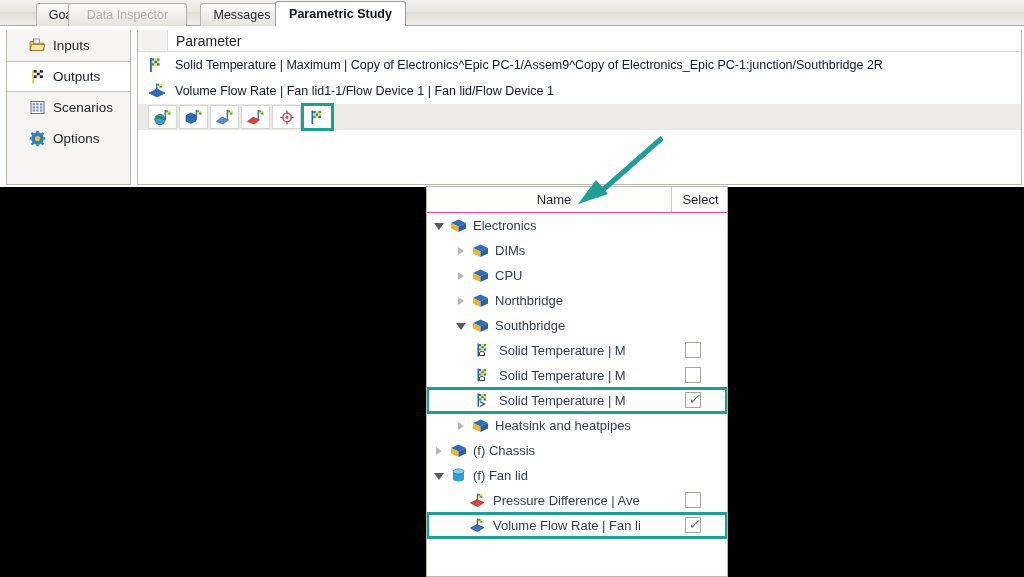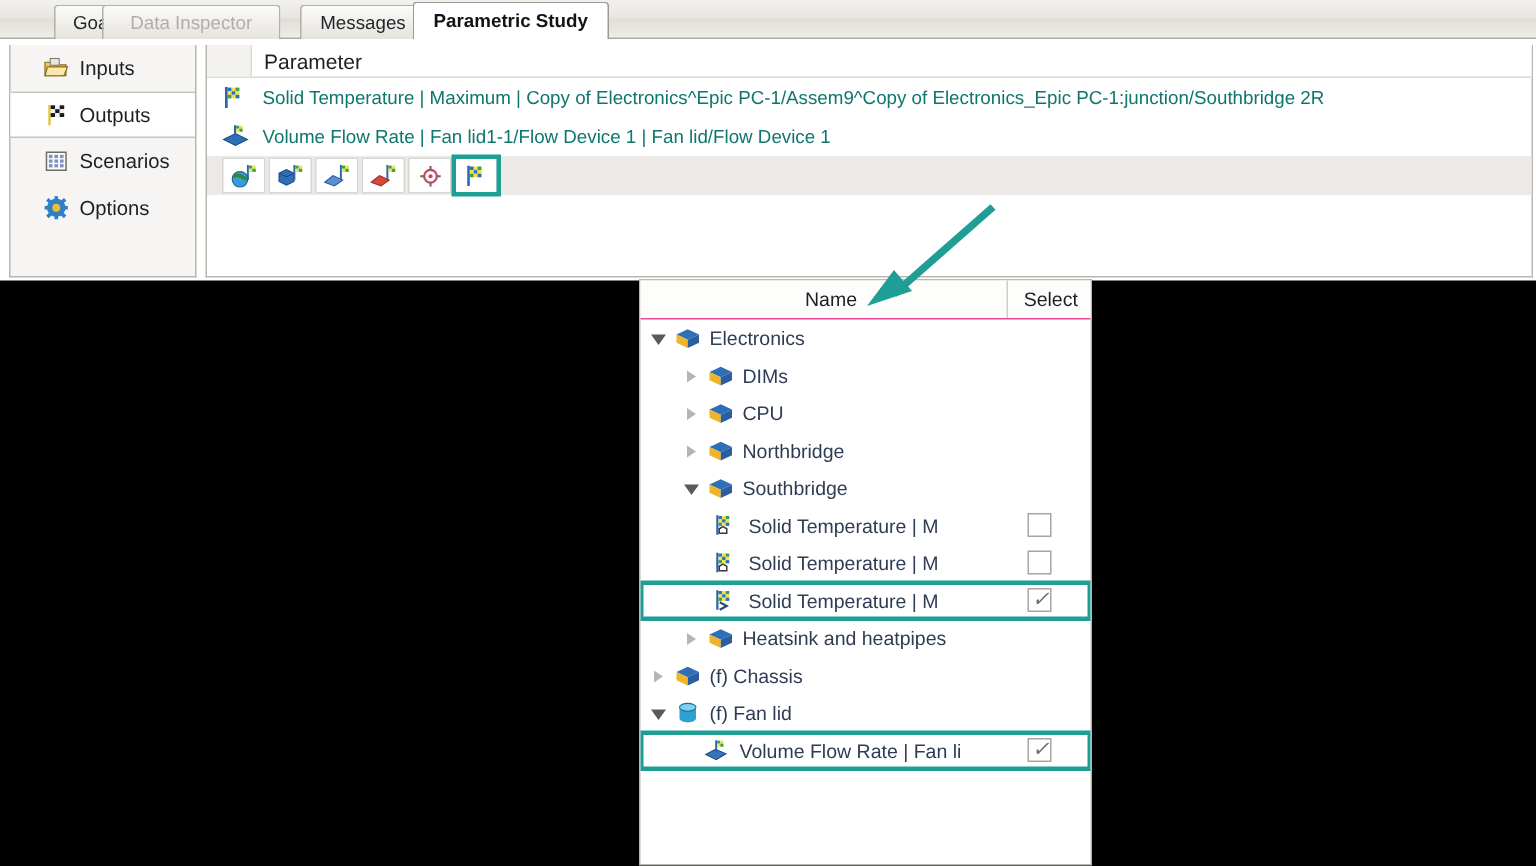--- a/index.html
+++ b/index.html
@@ -156,21 +156,21 @@
     height: 26px;
   }
   .grid-row-icon {
     width: 20px; height: 18px;
     margin-left: 9px; margin-right: 8px;
     flex: 0 0 20px;
     position: relative;
   }
   .grid-row-text {
     font-size: 12.5px;
-    color: #0f766e;
+    color: #0f172a;
     white-space: nowrap;
   }
   #add-row-text {
     margin-left: 37px;
     color: #35383d;
   }
   #add-row-buttons {
     display: flex;
     align-items: center;
     margin-left: 10px;
@@ -716,20 +716,34 @@
       <span class="tree-icon">
         <svg class="ico" viewBox="0 0 19 17">
           <path d="M4 4.5 H15 V12 A5.5 2.6 0 0 1 4 12 Z" fill="#2f9fd4"></path>
           <ellipse cx="9.5" cy="4.5" rx="5.5" ry="2.6" fill="#7fd0ef"></ellipse>
           <ellipse cx="9.5" cy="4.5" rx="5.5" ry="2.6" fill="none" stroke="#1d6e96" stroke-width="0.7"></ellipse>
         </svg>
       </span>
       <span class="tree-label">(f) Fan lid</span>
     </div>
 
+    <div class="tree-row lvl1-leaf">
+      <span class="tree-icon">
+        <svg class="ico" viewBox="0 0 19 17">
+          <path d="M1.5 11 L8 7.5 L15 10.5 L8.5 14.5 Z" fill="#d64a3c" stroke="#9b2c22" stroke-width="0.7"></path>
+          <rect x="7.8" y="1.5" width="1.3" height="8" fill="#2b64b0"></rect>
+          <rect x="9.1" y="1.8" width="2.1" height="2" fill="#3aa04a"></rect>
+            <rect x="11.2" y="1.8" width="2.1" height="2" fill="#f2e14a"></rect>
+          <rect x="9.1" y="3.8" width="2.1" height="2" fill="#f2e14a"></rect>
+            <rect x="11.2" y="3.8" width="2.1" height="2" fill="#3aa04a"></rect>
+        </svg>
+      </span>
+      <span class="tree-label">Pressure Difference | Ave</span>
+      <span class="tree-check"></span>
+    </div>
 
     <div class="tree-row lvl1-leaf boxed">
       <span class="tree-icon">
         <svg class="ico" viewBox="0 0 19 17">
           <path d="M1.5 11 L8 7.5 L15 10.5 L8.5 14.5 Z" fill="#3a74b8" stroke="#1d4a80" stroke-width="0.7"></path>
           <rect x="7.8" y="1.5" width="1.3" height="8" fill="#2b64b0"></rect>
           <rect x="9.1" y="1.8" width="2.1" height="2" fill="#3aa04a"></rect>
             <rect x="11.2" y="1.8" width="2.1" height="2" fill="#f2e14a"></rect>
           <rect x="9.1" y="3.8" width="2.1" height="2" fill="#f2e14a"></rect>
             <rect x="11.2" y="3.8" width="2.1" height="2" fill="#3aa04a"></rect>

